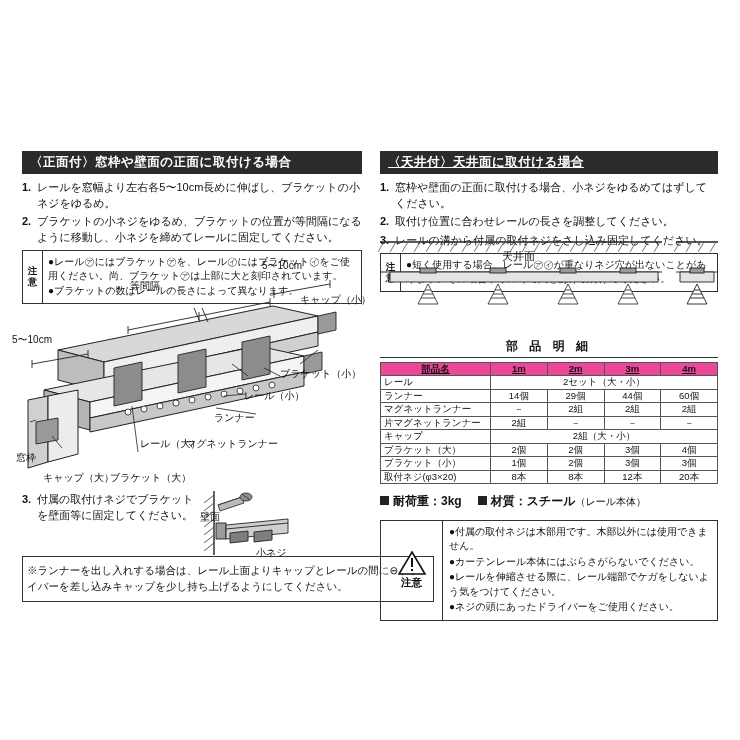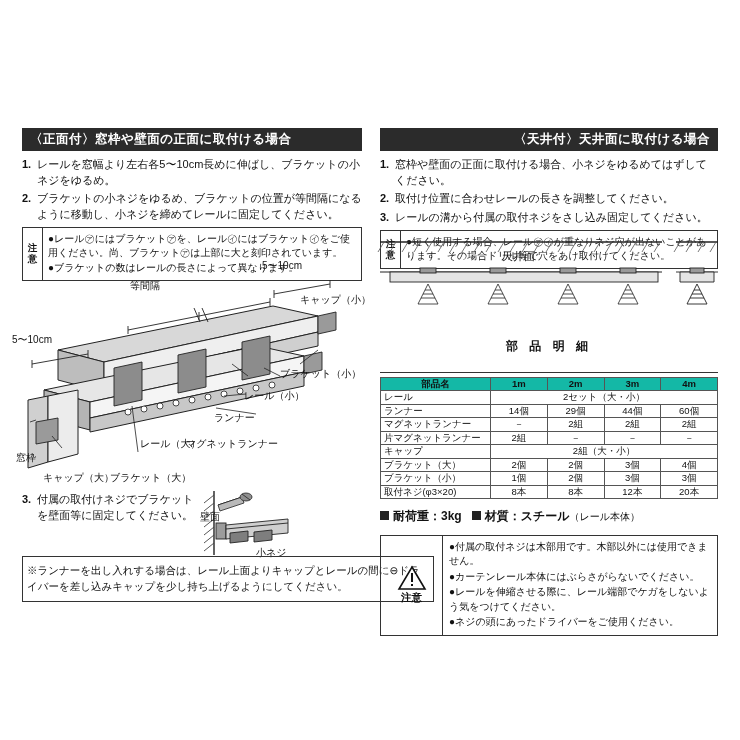--- a/index.html
+++ b/index.html
@@ -19,20 +19,21 @@
   }
   
   .sec-title {
     background:#2b2b2b;
     color:#fff;
     font-size:12.5px;
     font-weight:bold;
     letter-spacing:0.5px;
     padding:4px 8px;
     line-height:1.2;
+    margin-top:23px;
   }
   .num-list { margin:0; padding:0; list-style:none; }
   .num-list li {
     display:flex;
     font-size:11px;
     line-height:1.42;
     margin-bottom:3px;
   }
   .num-list li .n {
     font-weight:bold;
@@ -75,33 +76,33 @@
     font-size:9.5px;
   }
   table.parts th, table.parts td {
     border:1px solid #555;
     text-align:center;
     padding:1px 0;
     height:13px;
     line-height:1.1;
   }
   table.parts td.name { text-align:left; padding-left:3px; }
-  table.parts th { font-weight:bold; background:#14b8a6; }
+  table.parts th { font-weight:bold; background:#ec4899;text-decoration:underline; }
 
   .parts-title {
     text-align:center;
     font-size:12px;
     font-weight:bold;
     letter-spacing:4px;
     border-bottom:1px solid #333;
-    padding-bottom:17px;
+    padding-bottom:2px;
     margin-bottom:4px;
   }
 
-  .spec-row { display:flex; gap:10px; margin-top:9px; font-size:12px; font-weight:bold; }
+  .spec-row { display:flex; gap:16px; margin-top:9px; font-size:12px; font-weight:bold; }
   .spec-row .sq { display:inline-block; width:9px; height:9px; background:#222; margin-right:4px; }
   .spec-row .small { font-weight:normal; font-size:10px;text-align:right; }
 
   
   .warn-box { display:flex; border:1px solid #333; margin-top:10px; }
   .warn-icon-cell {
     flex:0 0 62px;
     border-right:1px solid #333;
     display:flex; flex-direction:column; align-items:center; justify-content:center;
     padding:3px 0;
@@ -291,21 +292,21 @@
         <line x1="30" y1="40" x2="92" y2="34"></line>
       </g>
     </svg>
     <div class="dlabel wall-label" style="left:4px;top:22px;">壁面</div>
     <div class="dlabel wall-label" style="left:60px;top:58px;">小ネジ</div>
   </div>
 
   <div class="runner-note">※ランナーを出し入れする場合は、レール上面よりキャップとレールの間に⊖ドライバーを差し込みキャップを少し持ち上げるようにしてください。</div>
 
   <div id="right-col">
-    <div class="sec-title" style="text-align:right;">〈天井付〉天井面に取付ける場合</div>
+    <div class="sec-title" style="text-align:left;text-decoration:underline;">〈天井付〉天井面に取付ける場合</div>
 
     <ul class="num-list" style="margin-top:6px;">
       <li>
         <span class="n">1.</span>
         <span class="t">窓枠や壁面の正面に取付ける場合、小ネジをゆるめてはずしてください。</span>
       </li>
       <li>
         <span class="n">2.</span>
         <span class="t">取付け位置に合わせレールの長さを調整してください。</span>
       </li>

